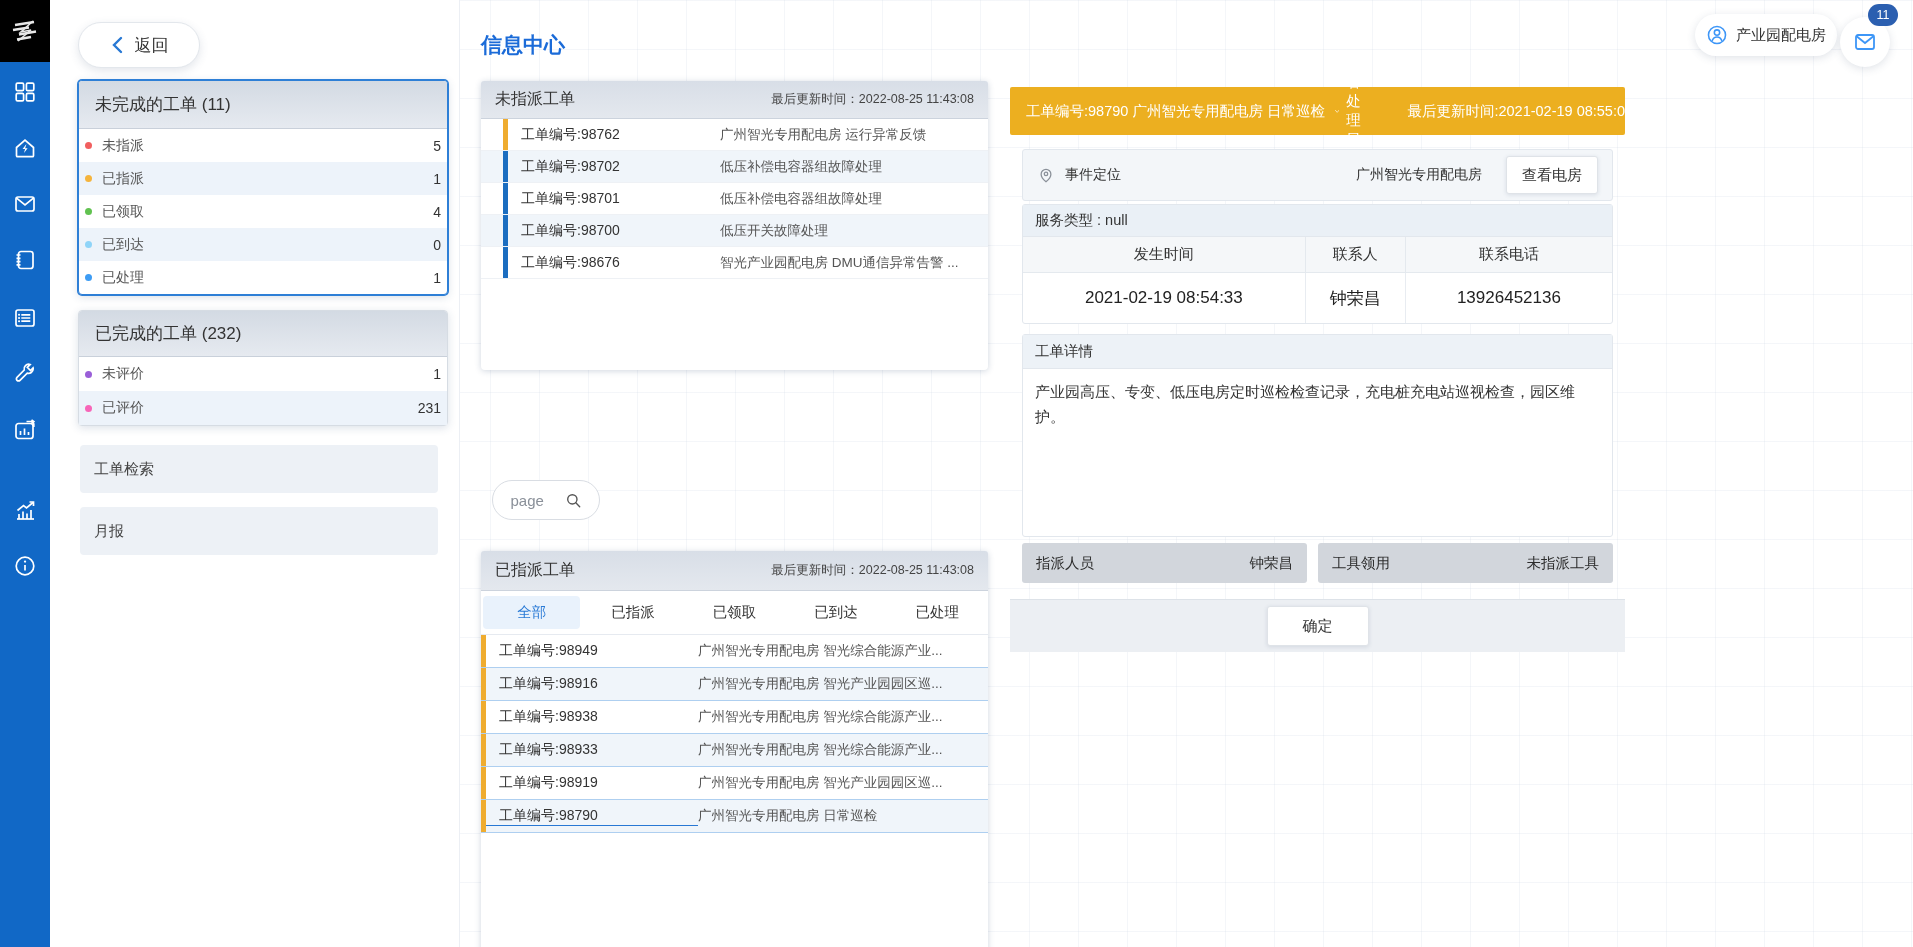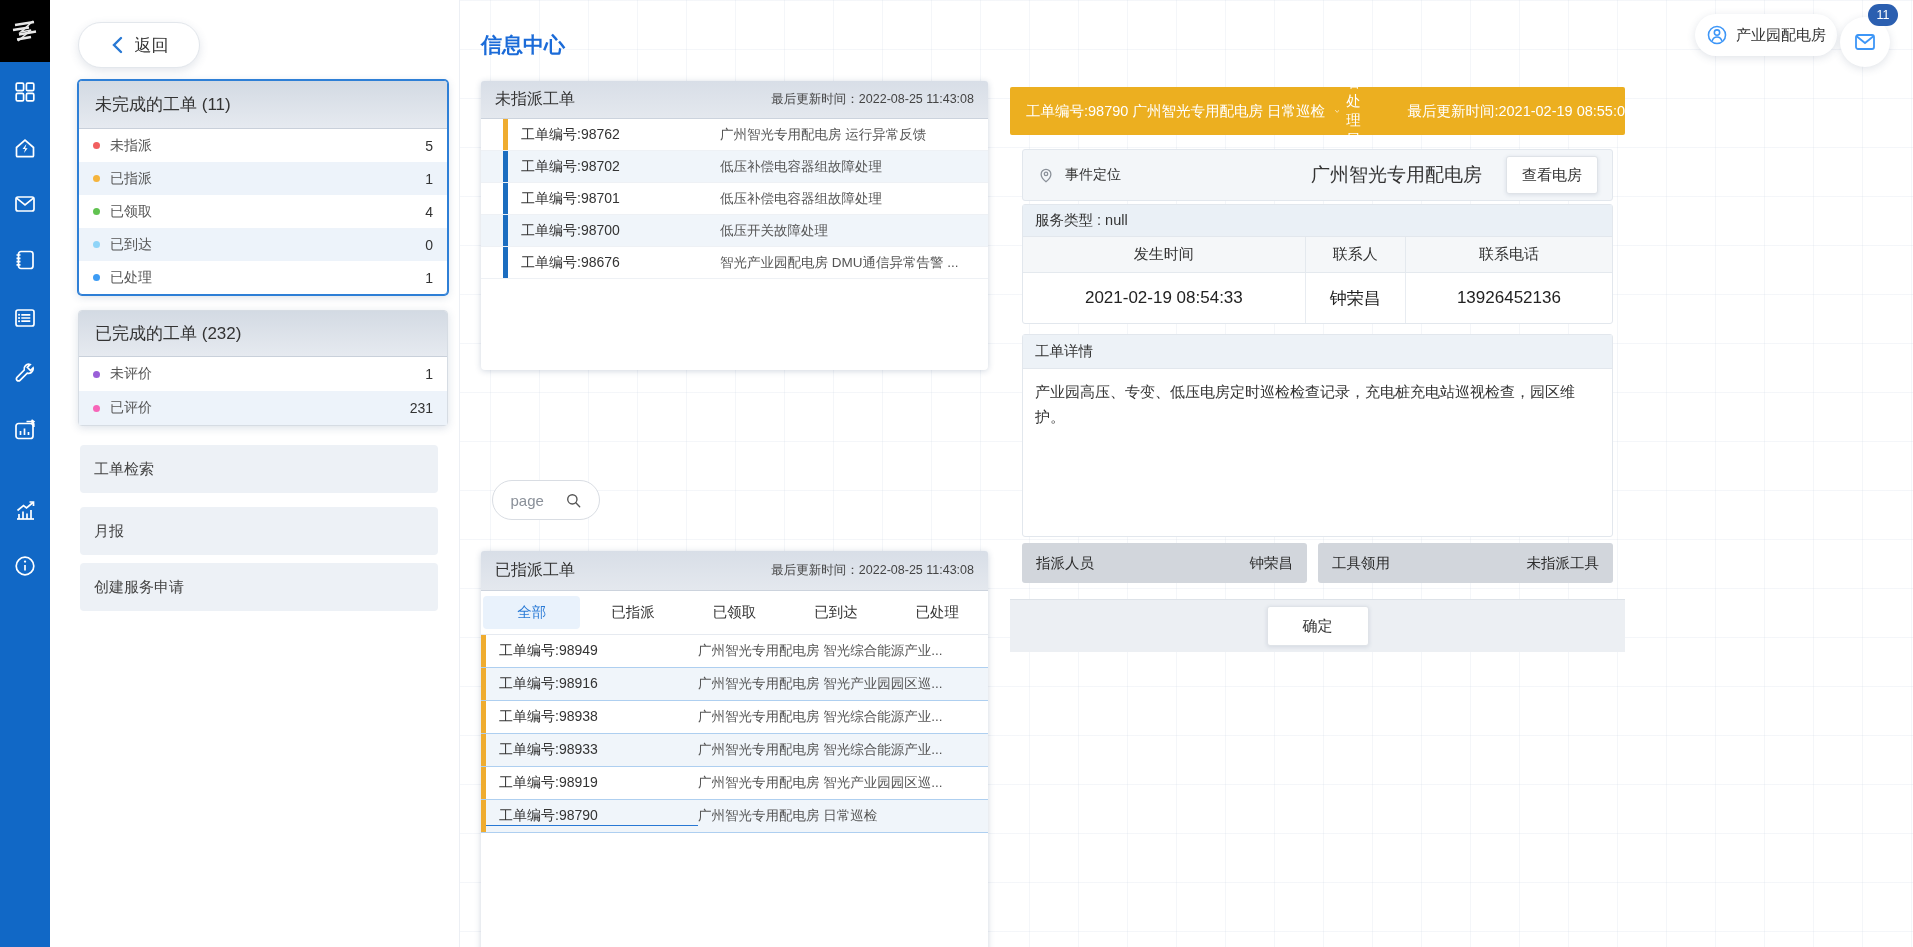--- a/index.html
+++ b/index.html
@@ -26,21 +26,21 @@
   
   .left-col{position:absolute;left:50px;top:0;width:410px;height:947px;background:#fff;border-right:1px solid #eceff4;}
   .back-pill{position:absolute;left:28px;top:22px;width:122px;height:46px;border-radius:26px;background:#fff;
     border:1px solid #e3e7ec;box-shadow:0 3px 10px rgba(60,80,110,.14);display:flex;align-items:center;justify-content:center;gap:9px;cursor:pointer;}
   .back-pill span{font-size:17px;color:#333;}
   .card{position:absolute;left:28px;width:370px;background:#fff;border-radius:4px;box-shadow:0 2px 8px rgba(40,70,110,.16);}
   .card.sel{border:1px solid #2e7fd6;box-shadow:0 0 0 1px #2e7fd6, 0 2px 8px rgba(40,70,110,.18);}
   .card.plain{border:1px solid #d6dce3;}
   .card-h{height:48px;display:flex;align-items:center;padding:0 16px;font-size:17px;color:#333;
     background:linear-gradient(180deg,#d3dae3,#e6eaf0);border-bottom:1px solid #c9d0da;border-radius:3px 3px 0 0;}
-  .stat-row{height:33px;display:flex;align-items:center;padding:0 14px;font-size:14px;color:#555;}
+  .stat-row{height:33px;display:flex;align-items:center;padding:0 6px;font-size:14px;color:#555;}
   .stat-row:nth-child(even){background:#edf3fa;}
   .dot{width:7px;height:7px;border-radius:50%;margin-right:10px;flex:none;}
   .stat-row .cnt{margin-left:auto;color:#333;}
   .d-red{background:#f15f5f}.d-amber{background:#f5b43c}.d-green{background:#61c250}
   .d-sky{background:#8fd4f8}.d-blue{background:#3d9cf4}.d-purple{background:#9a5fd8}.d-pink{background:#f765b8}
   .link-bar{position:absolute;left:30px;width:358px;height:48px;background:#edf1f6;border-radius:4px;
     font-size:15px;color:#444;display:flex;align-items:center;padding-left:14px;cursor:pointer;}
 
   
   .main-title{position:absolute;left:481px;top:31px;font-size:21px;font-weight:700;color:#1b6bd8;}
@@ -68,21 +68,21 @@
 
   
   .banner{position:absolute;left:1010px;top:87px;width:615px;height:48px;background:#ecaf20;border-radius:2px;
     display:flex;align-items:center;padding:0 16px;color:#fff;font-size:14.5px;gap:10px;}
   .banner .b-title{flex:none;}
   .banner .b-log{margin-left:auto;display:flex;align-items:center;gap:7px;cursor:pointer;}
   .banner .b-upd{margin-left:26px;flex:none;}
   .dcard{position:absolute;left:1022px;width:591px;background:#fff;border:1px solid #e2e7ed;border-radius:3px;}
   .loc-card{top:149px;height:52px;background:#f3f6f9;display:flex;align-items:center;padding:0 14px;gap:10px;}
   .loc-card .l-label{font-size:14px;color:#333;}
-  .loc-card .l-val{margin-left:auto;font-size:19px;color:#333;}
+  .loc-card .l-val{margin-left:auto;font-size:14px;color:#333;}
   .btn{background:#fff;border:1px solid #dfe3e8;border-radius:3px;box-shadow:0 1px 4px rgba(60,80,110,.14);
     font-size:15px;color:#333;display:flex;align-items:center;justify-content:center;cursor:pointer;font-family:inherit;}
   .loc-btn{width:92px;height:38px;margin-left:14px;}
   .svc-card{top:204px;}
   .svc-type{height:32px;display:flex;align-items:center;padding:0 12px;font-size:14.5px;color:#333;background:#eaf0f6;border-bottom:1px solid #e2e7ed;}
   .svc-grid{display:grid;grid-template-columns:48% 17% 35%;}
   .svc-grid .th{height:36px;background:#f5f7f9;border-bottom:1px solid #e4e9ee;border-right:1px solid #e4e9ee;
     display:flex;align-items:center;justify-content:center;font-size:15px;color:#333;}
   .svc-grid .td{height:50px;border-right:1px solid #e8ecf1;display:flex;align-items:center;justify-content:center;font-size:17px;color:#222;}
   .svc-grid .th:nth-child(3),.svc-grid .td:nth-child(6){border-right:none;}
@@ -237,21 +237,20 @@
         <div class="stat-row" style="height:34px">
           <span class="dot d-pink"></span>
           <span>已评价</span>
           <span class="cnt">231</span>
         </div>
       </div>
     </div>
 
     <div class="link-bar" style="top:445px">工单检索</div>
     <div class="link-bar" style="top:507px">月报</div>
-    <div class="link-bar" style="top:563px">创建服务申请</div>
   </div>
 
   <div class="main-title">信息中心</div>
 
   <div class="panel" style="top:81px;height:289px">
     <div class="panel-h" style="height:38px">
       <span class="pt">未指派工单</span>
       <span class="pu">最后更新时间：2022-08-25 11:43:08</span>
     </div>
     <div class="u-rows">

